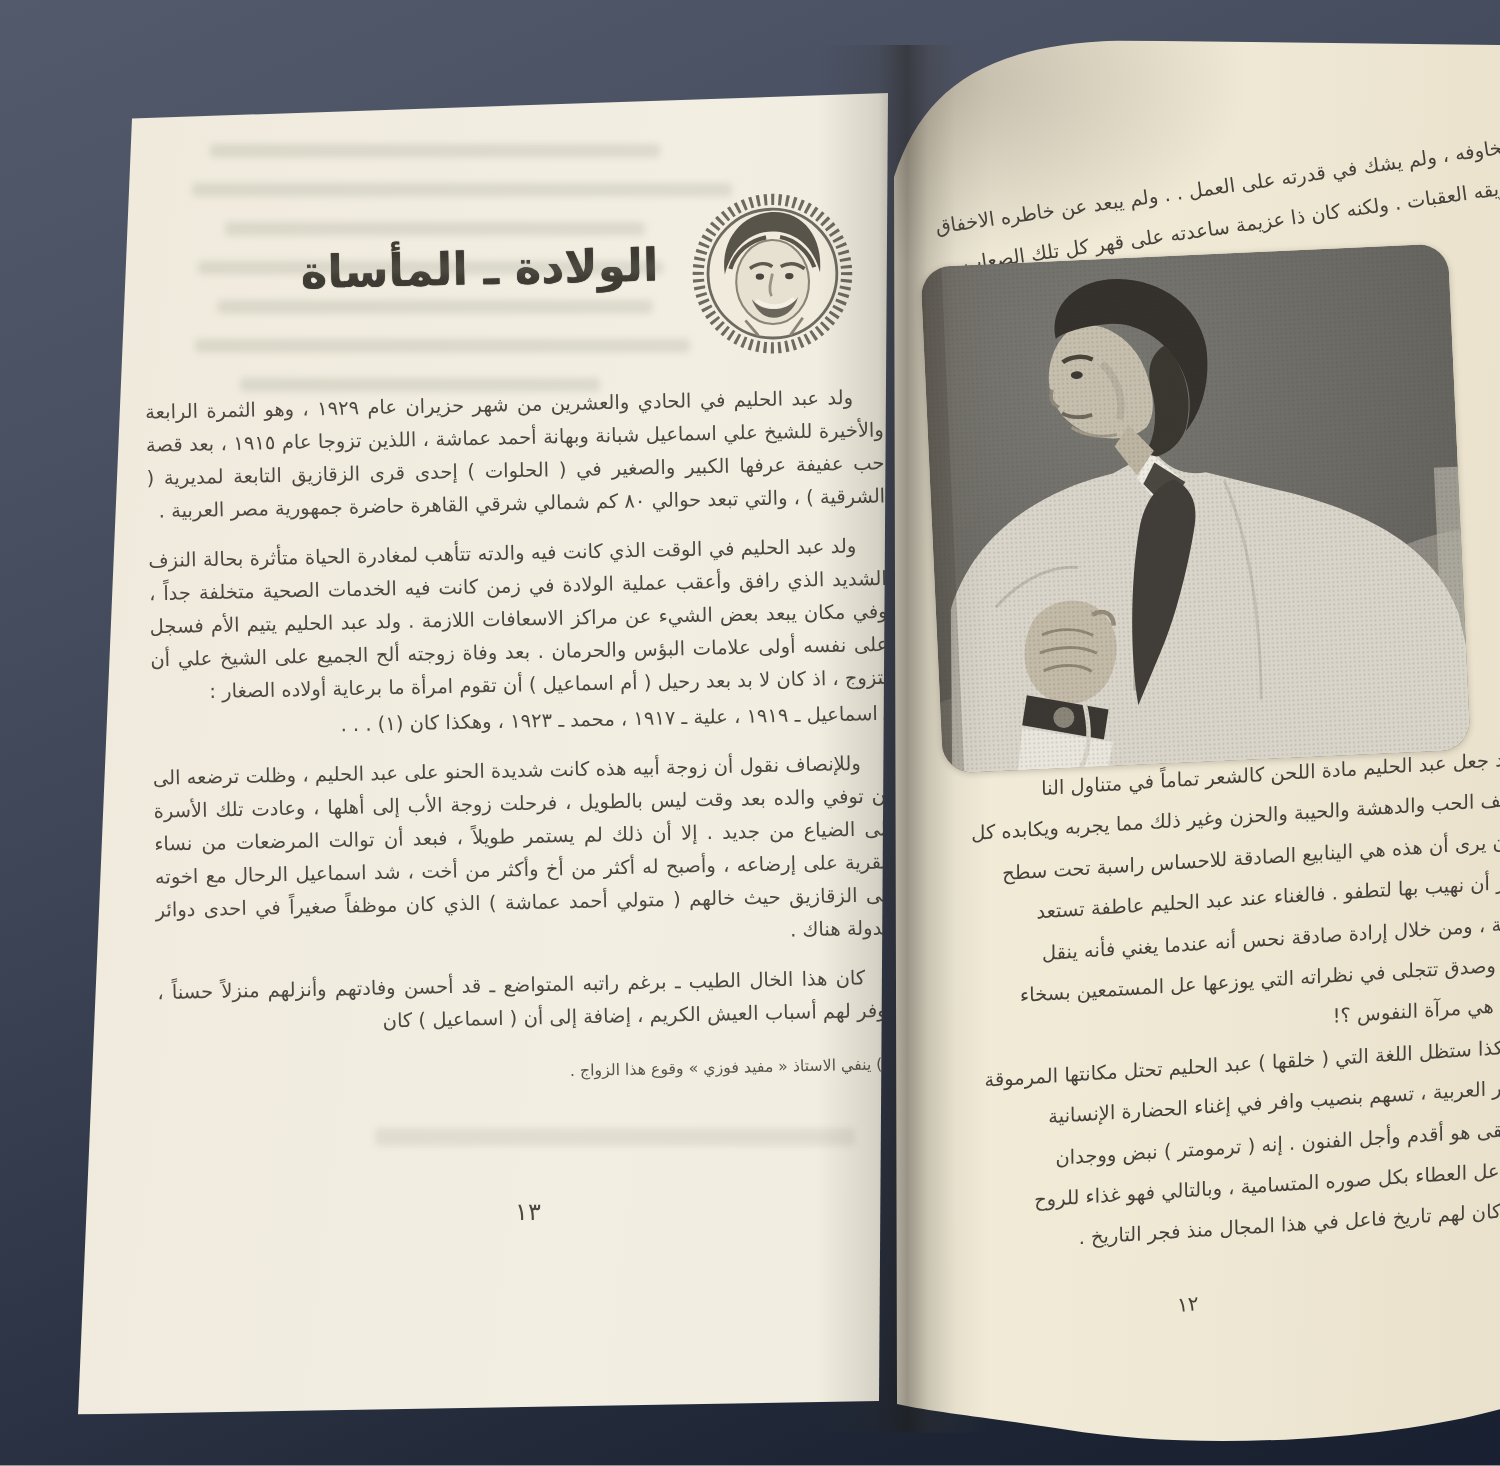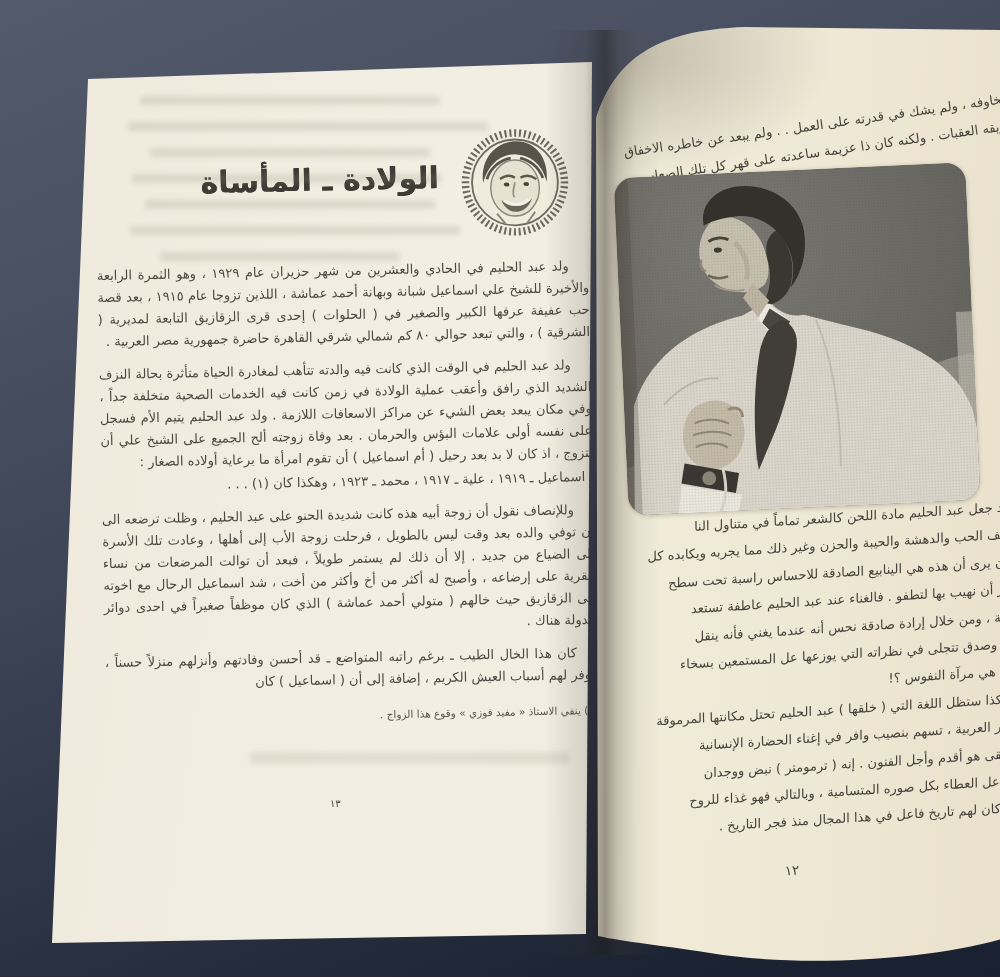--- a/index.html
+++ b/index.html
@@ -32,22 +32,22 @@
     direction:rtl;color:#4d4942;}
   .chapter-head{position:relative;height:132px;}
   .stamp{position:absolute;right:16px;top:2px;width:112px;height:112px;}
   .chapter-title{position:absolute;right:148px;top:34px;font-size:30px;font-weight:bold;
     color:#3e3b34;letter-spacing:.5px;white-space:nowrap;text-shadow:0 0 .6px #3e3b34;}
   .lp-body{font-size:13px;line-height:22px;text-align:justify;text-align-last:right;}
   .lp-body p{margin:0 0 0 0;padding:0;text-indent:20px;}
   .lp-body p + p{margin-top:11px;}
   .lp-body p.list-line{text-indent:0;margin-top:2px;text-align:right;}
   .footnote{margin-top:18px;font-size:10.5px;color:#5a554c;text-align:right;width:236px;}
-  .pagenum-left{position:absolute;left:330px;top:798px;width:44px;
-    font-size:10px;color:#4d4942;z-index:5;}
+  .pagenum-left{position:absolute;left:330px;top:798px;width:44px;text-align:center;
+    font-size:16px;color:#4d4942;z-index:5;}
   
   .ghost{position:absolute;border-radius:3px;filter:blur(2.5px);pointer-events:none;z-index:4;
     background:rgba(135,140,120,.20);}
   
   .rp-text{direction:rtl;color:#46423b;white-space:pre-line;text-align:right;}
   .rp-top{position:absolute;right:-14px;top:84px;width:408px;font-size:13px;line-height:27px;
     transform:rotate(-8deg);transform-origin:100% 40%;z-index:3;}
   .photo{position:absolute;left:621px;top:170px;width:352px;height:338px;border-radius:20px;
     overflow:hidden;transform:rotate(-2.6deg);z-index:3;box-shadow:0 1px 4px rgba(60,50,35,.25);}
   .photo svg{display:block;width:100%;height:100%;}

